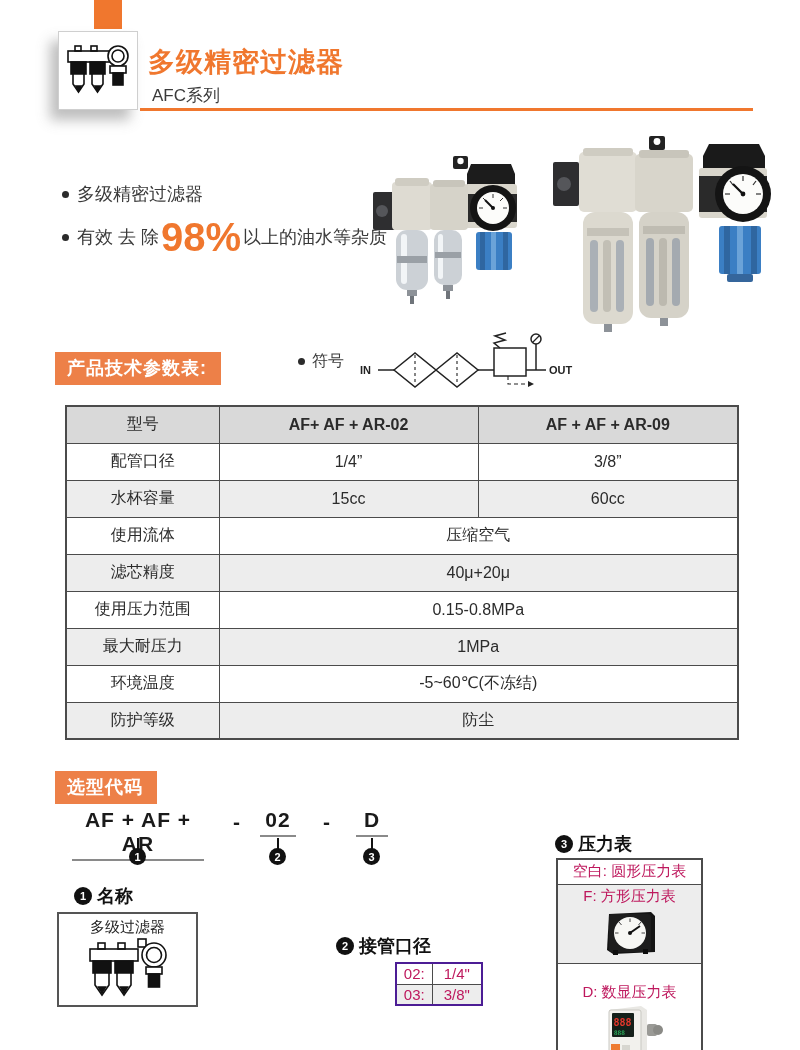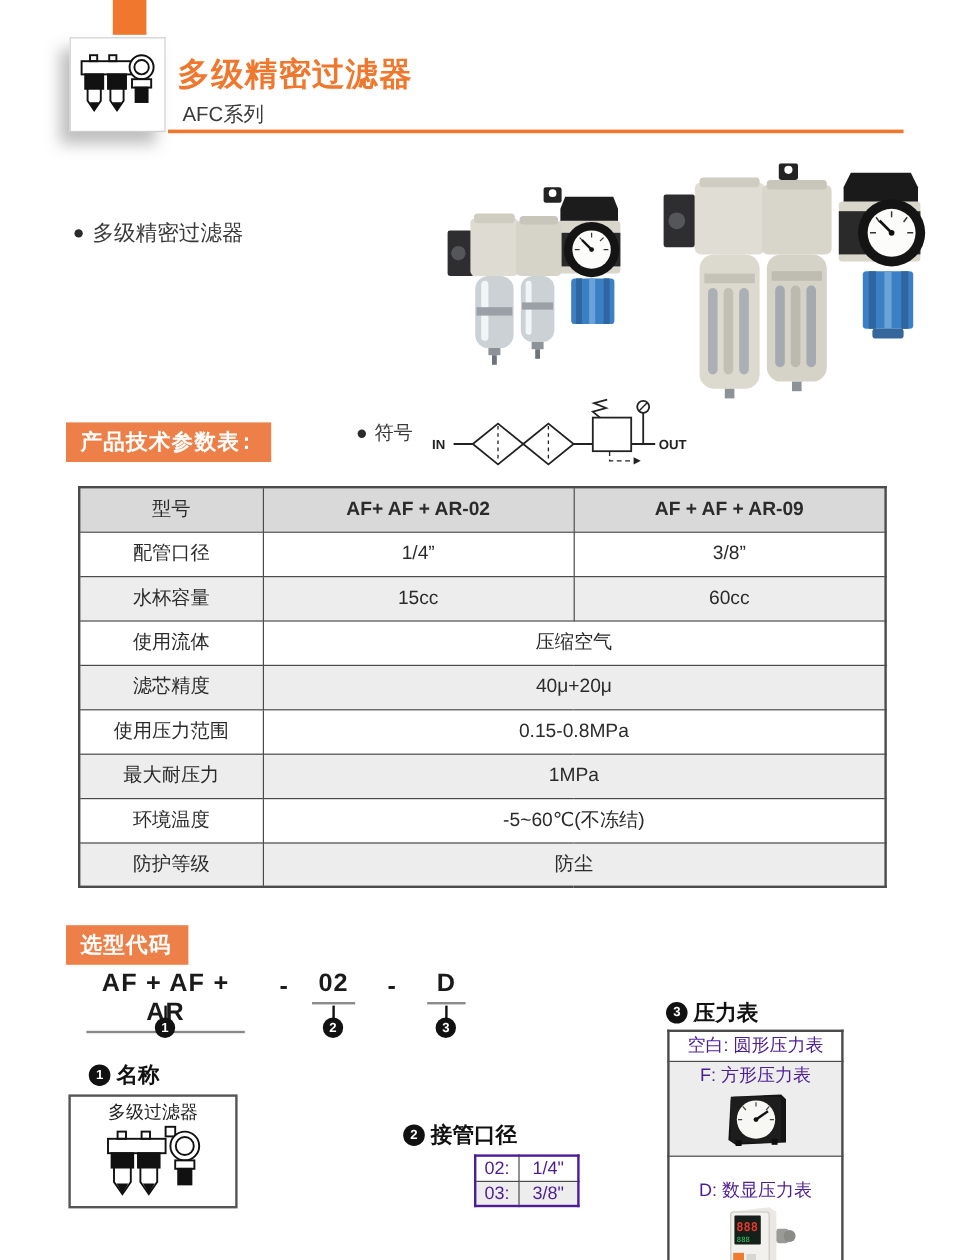--- a/index.html
+++ b/index.html
@@ -24,21 +24,21 @@
   .big-pct { font-size:40px; font-weight:bold; color:#F0772E; line-height:1; margin:0 2px; }
 
   
   .sym-row { position:absolute; left:298px; top:330px; display:flex; align-items:center; }
   .sym-label { font-size:16px; color:#3a3a3a; margin-right:14px; display:flex; align-items:center; }
   .sym-label .dot { margin-right:7px; }
 
   
   .badge { position:absolute; background:#ED8048; color:#fff; font-weight:bold; font-size:18px;
            padding:4px 14px 5px 12px; letter-spacing:1px; }
-  .badge-spec { left:55px; top:352px;font-family:Liberation Mono, monospace; }
+  .badge-spec { left:55px; top:352px; }
   .badge-order { left:55px; top:771px; }
 
   
   table.spec { position:absolute; left:65px; top:405px; border-collapse:collapse; table-layout:fixed; }
   table.spec td { border:1px solid #4b4b4b; text-align:center; vertical-align:middle; height:37px;
                   font-size:16px; color:#2b2b2b; }
   table.spec { border:2px solid #4b4b4b; }
   table.spec .c0 { width:153px; }
   table.spec .c1 { width:259px; }
   table.spec .c2 { width:260px; }
@@ -55,21 +55,21 @@
              font-size:11px; font-weight:bold; display:flex; align-items:center; justify-content:center; }
   .ncircle-inline { position:static; width:18px; height:18px; flex:0 0 auto; margin-right:5px; }
 
   
   .legend-title { position:absolute; display:flex; align-items:center; font-size:18px; font-weight:bold; color:#111; }
   .name-box { position:absolute; left:57px; top:912px; width:141px; height:95px; border:2px solid #555;
               display:flex; flex-direction:column; align-items:center; padding-top:4px; }
   .name-box .nm { font-size:15px; color:#222; }
 
   table.mini { position:absolute; border-collapse:collapse; }
-  table.mini td { border:1px solid #4b4b4b; text-align:center; vertical-align:middle; font-size:15px; color:#4c1d95; }
+  table.mini td { border:1px solid #4b4b4b; text-align:center; vertical-align:middle; font-size:15px; color:#be185d; }
   table.port { left:362px; top:962px; border:2px solid #4c1d95;margin-left:33px; }
   table.port td { height:21px; }
   table.port td.pc0 { width:36px; }
   table.port td.pc1 { width:50px; }
   table.gauge { left:556px; top:858px; border:2px solid #4b4b4b; }
   table.gauge td { width:145px; padding:2px 0 3px 0; }
   table.gauge .img-cell { padding:0 0 4px 0; }
   tr.shade td { background:#EDEDED; }
 
   .gauge-img-wrap { display:flex; justify-content:center; }
@@ -99,20 +99,26 @@
       </g>
     </svg>
   </div>
   <div class="page-title">多级精密过滤器</div>
   <div class="series">AFC系列</div>
   <div class="header-line"></div>
 
   <div class="bullet-row b1">
     <span class="dot"></span>
     <span>多级精密过滤器</span>
+  </div>
+  <div class="bullet-row b2">
+    <span class="dot"></span>
+    <span>有效 去 除</span>
+    <span class="big-pct">98%</span>
+    <span>以上的油水等杂质</span>
   </div>
 
   <svg style="position:absolute;left:365px;top:148px" width="162" height="170" viewBox="0 0 162 170">
     <rect x="88" y="8" width="15" height="13" rx="2" fill="#232323"></rect>
     <circle cx="95.5" cy="13" r="3.2" fill="#fff"></circle>
     <path d="M106 16 L146 16 L150 26 L150 38 L102 38 L102 26 Z" fill="#1c1c1c"></path>
     <rect x="100" y="36" width="52" height="44" rx="3" fill="#d9d6cc"></rect>
     <rect x="100" y="46" width="52" height="28" fill="#2a2a2a"></rect>
     <circle cx="128" cy="60" r="23" fill="#141414"></circle>
     <circle cx="128" cy="60" r="16" fill="#fcfcfa"></circle>

